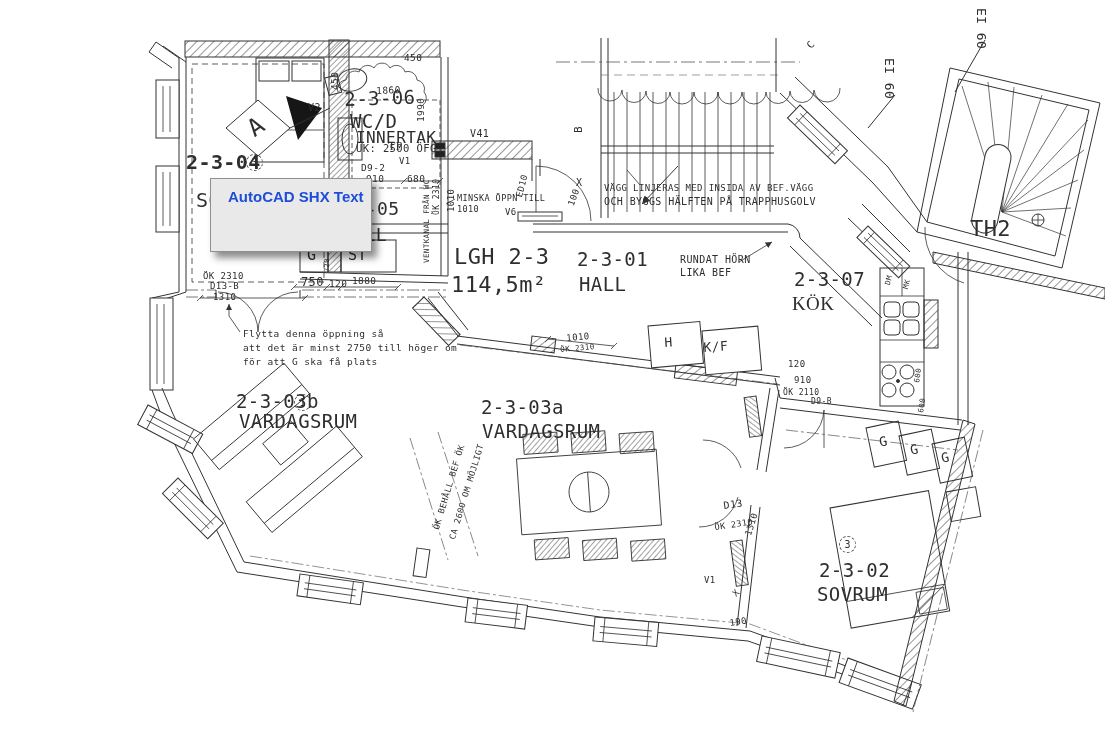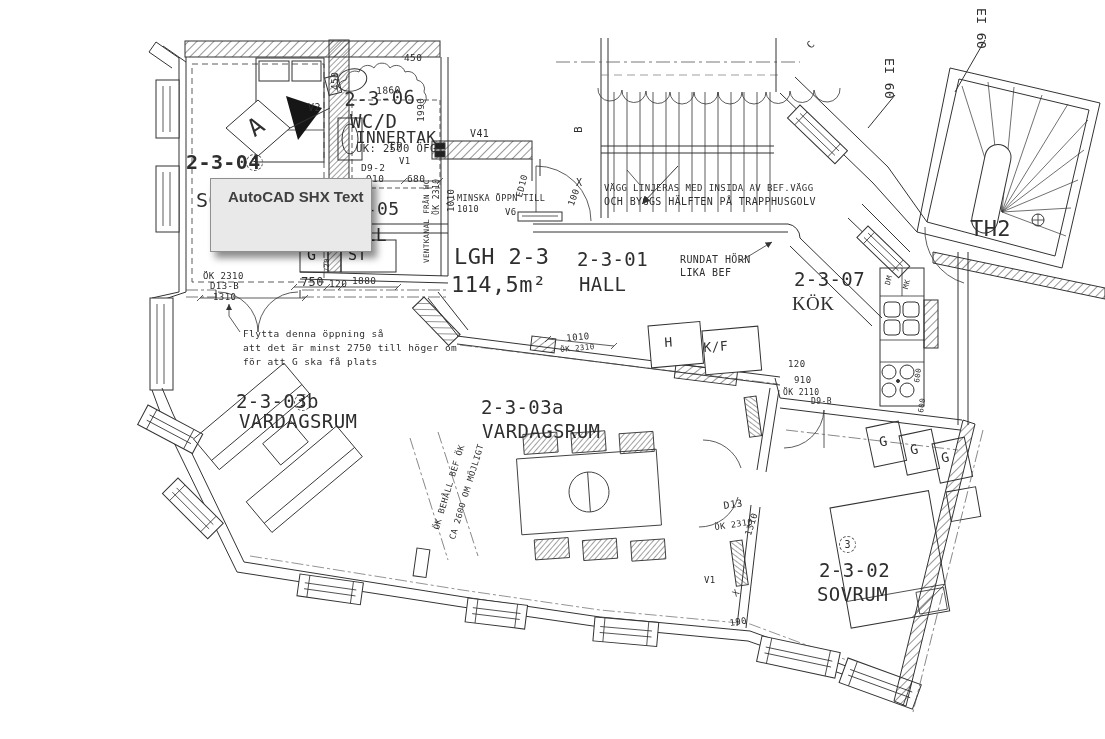--- a/index.html
+++ b/index.html
@@ -6,21 +6,21 @@
   .stage{position:relative;width:1105px;height:739px;background:#ffffff;overflow:hidden}
   .stage svg{position:absolute;left:0;top:0}
   #label-layer{position:absolute;left:0;top:0;width:100%;height:100%;z-index:2;pointer-events:none}
   .cad{position:absolute;transform-origin:0 0;white-space:pre;color:#2e2e2e;line-height:1;
        font-family:"DejaVu Sans Mono",monospace;letter-spacing:.4px}
   .circled{border:1px dashed #555;border-radius:50%;width:15px;height:15px;display:flex;
        align-items:center;justify-content:center;letter-spacing:0}
   .tooltip{position:absolute;left:210px;top:178px;width:162px;height:74px;background:#e9e9e9;
        border:1px solid #8f8f8f;box-shadow:5px 6px 7px rgba(0,0,0,.45);z-index:10;
        padding:9px 0 0 17px;box-sizing:border-box}
-  .tt-title{font-family:"Liberation Sans",sans-serif;font-weight:bold;font-size:15px;color:#404040;margin-bottom:9px}
+  .tt-title{font-family:"Liberation Sans",sans-serif;font-weight:bold;font-size:15px;color:#1d4ed8;margin-bottom:9px}
   .tt-value{font-family:"Liberation Sans",sans-serif;font-size:20px;color:#3d3d3d}
 </style>
 </head>
 <body>
 
 <div class="stage">
 
 <svg width="1105" height="739" viewBox="0 0 1105 739">
   <defs>
     <pattern id="h1" width="6" height="6" patternUnits="userSpaceOnUse" patternTransform="rotate(45)">

